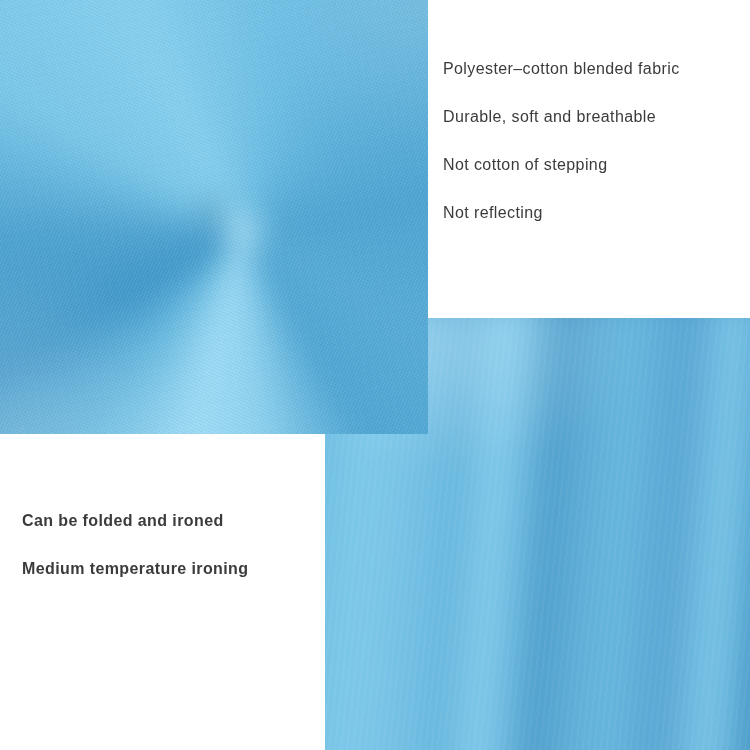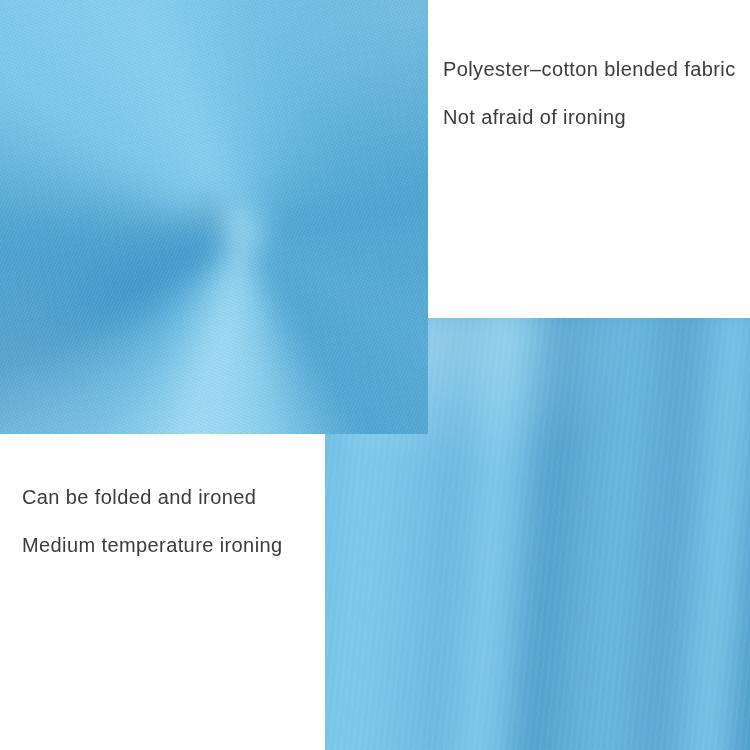--- a/index.html
+++ b/index.html
@@ -98,58 +98,61 @@
   .photo-drape .texture {
     background-image:
       repeating-linear-gradient(96deg, rgba(255,255,255,0.04) 0 2px, rgba(255,255,255,0) 2px 6px);
   }
 
   
   .feature-block {
     position: absolute;
     z-index: 3;
     color: #3b3b3b;
-    font-size: 20px;
+    font-size: 16px;
     letter-spacing: 0.4px;
     font-weight: 400;
   }
   .feature-block .feature-line {
     height: 48px;
     line-height: 48px;
     white-space: nowrap;
   }
   .feature-block-top {
     left: 443px;
     top: 45px;
     width: 300px;
   }
   .feature-block-bottom {
     left: 22px;
-    top: 473px;
+    top: 497px;
     width: 300px;
+    font-weight: bold;
   }
 </style>
 </head>
 <body>
 
 <div class="canvas">
 
   <figure class="photo photo-drape" style="margin:0">
     <div class="grad"></div>
     <div class="texture"></div>
   </figure>
 
   <figure class="photo photo-swirl" style="margin:0">
     <div class="grad"></div>
     <div class="texture"></div>
   </figure>
 
   <div class="feature-block feature-block-top">
     <div class="feature-line">Polyester–cotton blended fabric</div>
-    <div class="feature-line">Not afraid of ironing</div>
+    <div class="feature-line">Durable, soft and breathable</div>
+    <div class="feature-line">Not cotton of stepping</div>
+    <div class="feature-line">Not reflecting</div>
   </div>
 
   <div class="feature-block feature-block-bottom">
     <div class="feature-line">Can be folded and ironed</div>
     <div class="feature-line">Medium temperature ironing</div>
   </div>
 
 </div>
 
 </body></html>

